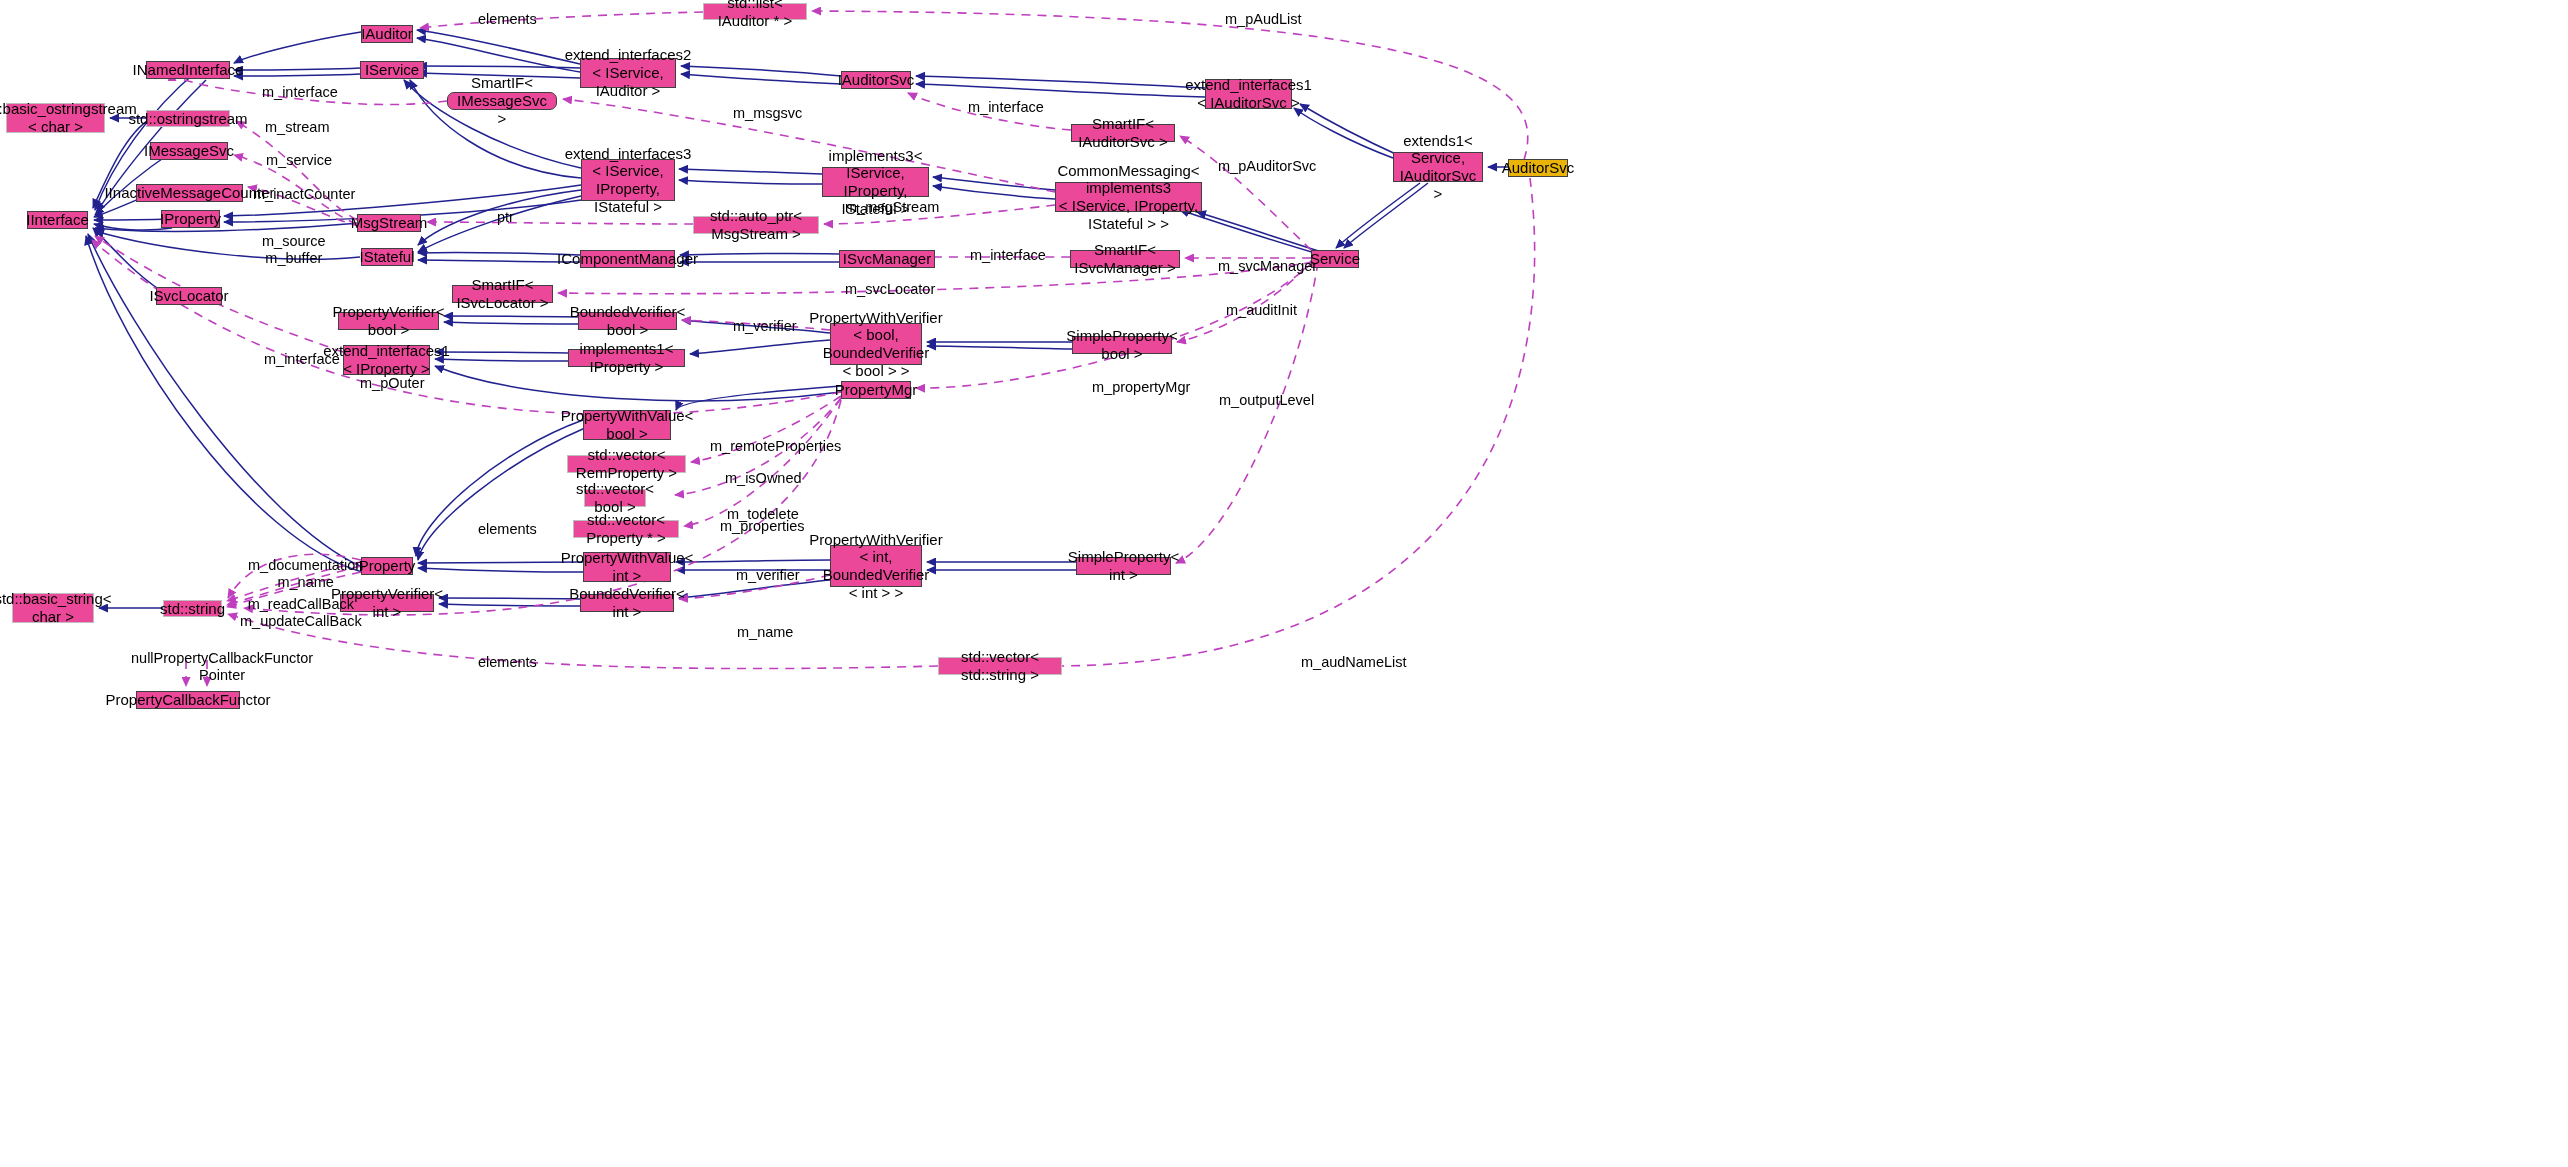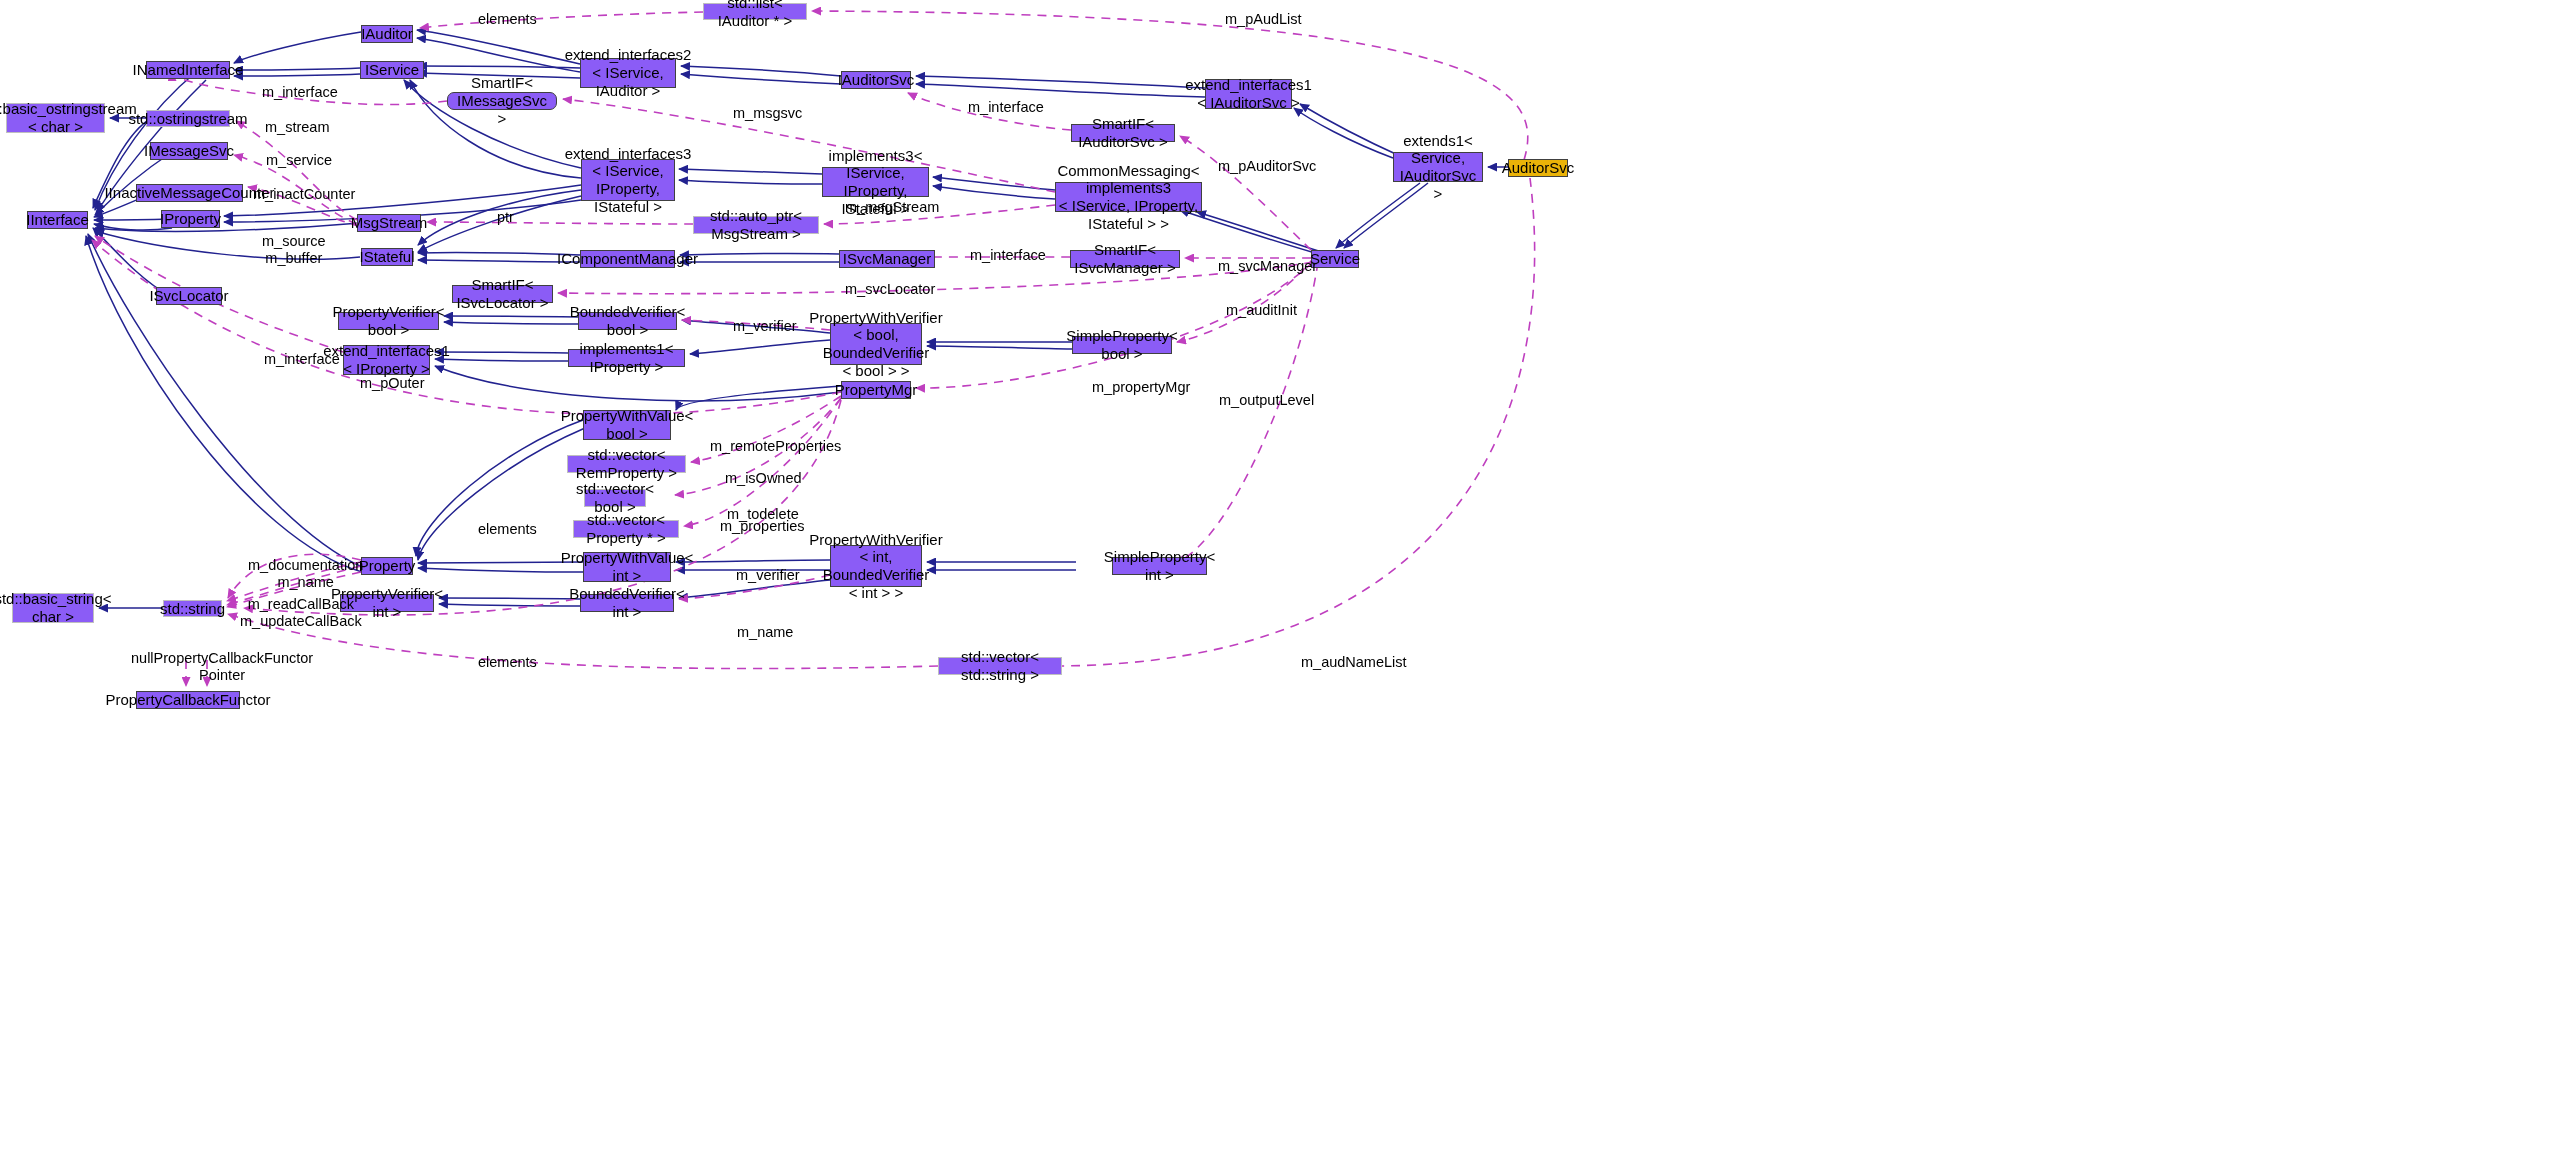--- a/index.html
+++ b/index.html
@@ -16,21 +16,21 @@
   .node{
     position:absolute;
     box-sizing:border-box;
     display:flex;
     align-items:center;
     justify-content:center;
     text-align:center;
     font-size:15px;
     line-height:1.18;
     color:#000000;
-    background:#8b5cf6;
+    background:#ec4899;
     white-space:pre-line;
     padding:1px 3px;
     z-index:5;
   }
   .node.solid{border:1.6px solid #404040;}
   .node.faint{border:1.4px solid #bfbfbf;}
   .node.current{border:1.6px solid #404040;background:#eab308;}
   .edge-label{
     position:absolute;
     font-size:14.5px;
@@ -276,21 +276,21 @@
 &lt; bool &gt; &gt;</div>
       <div class="node solid" style="left: 841px; top: 381px; width: 70px; height: 18px;">PropertyMgr</div>
       <div class="node solid" style="left: 830px; top: 545px; width: 92px; height: 42px;">PropertyWithVerifier
 &lt; int, BoundedVerifier
 &lt; int &gt; &gt;</div>
       <div class="node solid" style="left: 1071px; top: 124px; width: 104px; height: 18px;">SmartIF&lt; IAuditorSvc &gt;</div>
       <div class="node solid" style="left: 1055px; top: 182px; width: 147px; height: 30px;">CommonMessaging&lt; implements3
 &lt; IService, IProperty, IStateful &gt; &gt;</div>
       <div class="node solid" style="left: 1070px; top: 250px; width: 110px; height: 18px;">SmartIF&lt; ISvcManager &gt;</div>
       <div class="node solid" style="left: 1072px; top: 336px; width: 100px; height: 18px;">SimpleProperty&lt; bool &gt;</div>
-      <div class="node solid" style="left: 1076px; top: 557px; width: 95px; height: 18px; margin-left: 36px;">SimpleProperty&lt; int &gt;</div>
+      <div class="node solid" style="left: 1076px; top: 557px; width: 95px; height: 18px;">SimpleProperty&lt; int &gt;</div>
       <div class="node solid" style="left: 1311px; top: 250px; width: 48px; height: 18px;">Service</div>
       <div class="node solid" style="left: 1205px; top: 79px; width: 87px; height: 30px;">extend_interfaces1
 &lt; IAuditorSvc &gt;</div>
       <div class="node solid" style="left: 1393px; top: 152px; width: 90px; height: 30px;">extends1&lt; Service,
 IAuditorSvc &gt;</div>
       <div class="node current" style="left: 1508px; top: 159px; width: 60px; height: 18px;">AuditorSvc</div>
     </div>
   <div id="label-layer">
       <div class="edge-label" style="left: 478px; top: 11px;">elements</div>
       <div class="edge-label" style="left: 1225px; top: 11px;">m_pAudList</div>

